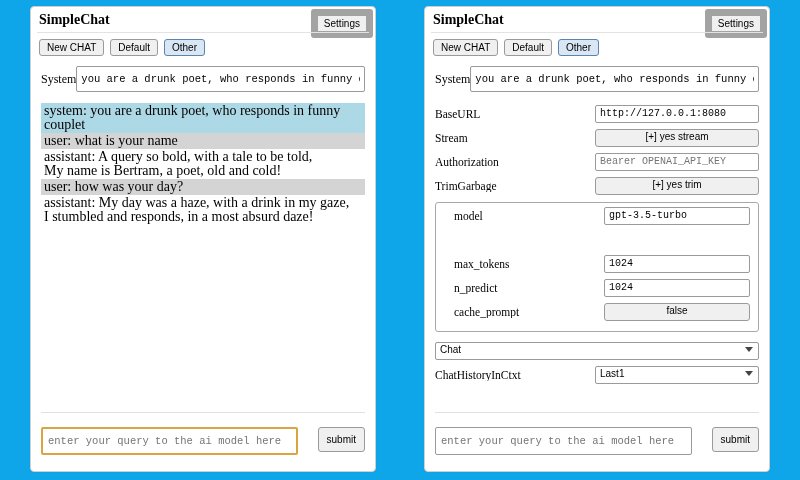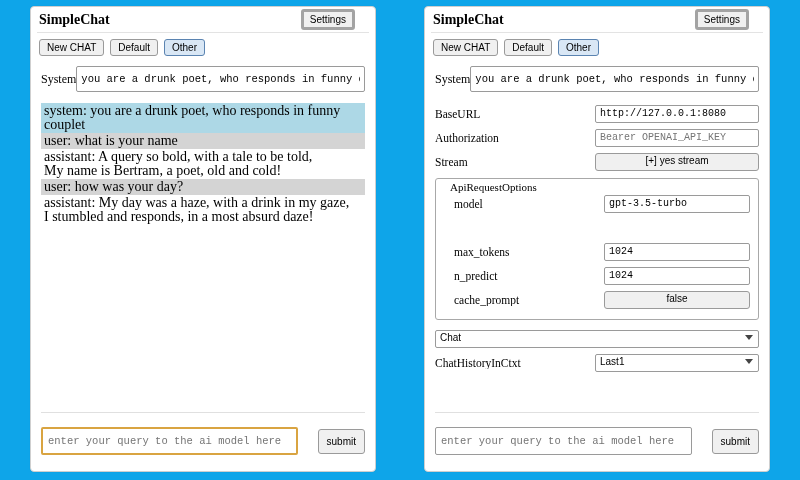--- a/index.html
+++ b/index.html
@@ -44,26 +44,26 @@
   .app-title {
     font-family: "Liberation Serif", serif;
     font-weight: bold;
     font-size: 14px;
     line-height: 18px;
     color: #000;
   }
   .settings-btn {
     position: absolute;
     top: 2px;
-    right: 20px;
+    right: 2px;
     font-family: "Liberation Sans", sans-serif;
     font-size: 10px;
     padding: 2px 6px;
     background: #f0f0f0;
-    border: 3px solid #a3a3a3;
+    border: 7px solid #a3a3a3;
     border-radius: 3px;
     color: #000;
     cursor: pointer;
   }
   .titlebar-sep {
     position: absolute;
     left: 6px;
     right: 6px;
     top: 25px;
     height: 1px;
@@ -132,21 +132,21 @@
   .msg.system { background: #add8e6; }
   .msg.user { background: #d4d4d4; }
   .msg.assistant { background: transparent; }
 
   .bottom-bar {
     position: absolute;
     left: 10px;
     right: 10px;
     bottom: 16px;
     display: flex;
-    align-items: center;
+    align-items: flex-start;
     gap: 20px;
   }
   .bottom-sep {
     position: absolute;
     left: 10px;
     right: 10px;
     bottom: 58px;
     height: 1px;
     background: #e0e0e0;
   }
@@ -321,32 +321,35 @@
     </div>
 
     <div class="settings-list">
 
       <div class="srow">
         <div class="slabel">BaseURL</div>
         <input class="sfield" type="text" value="http://127.0.0.1:8080" style="">
       </div>
 
       <div class="srow">
+        <div class="slabel">Stream</div>
+        <div class="sbtn">[+] yes stream</div>
+      </div>
+
+      <div class="srow">
         <div class="slabel">Authorization</div>
         <input class="sfield placeholder" type="text" placeholder="Bearer OPENAI_API_KEY" style="">
       </div>
 
       <div class="srow">
-        <div class="slabel">Stream</div>
-        <div class="sbtn">[+] yes stream</div>
-      </div>
-
+        <div class="slabel">TrimGarbage</div>
+        <div class="sbtn">[+] yes trim</div>
+      </div>
 
       <div class="fieldset">
-        <div class="legend">ApiRequestOptions</div>
 
         <div class="srow">
           <div class="slabel">model</div>
           <input class="sfield" type="text" value="gpt-3.5-turbo" style="">
         </div>
 
         <div class="srow">
         </div>
 
         <div class="srow">

